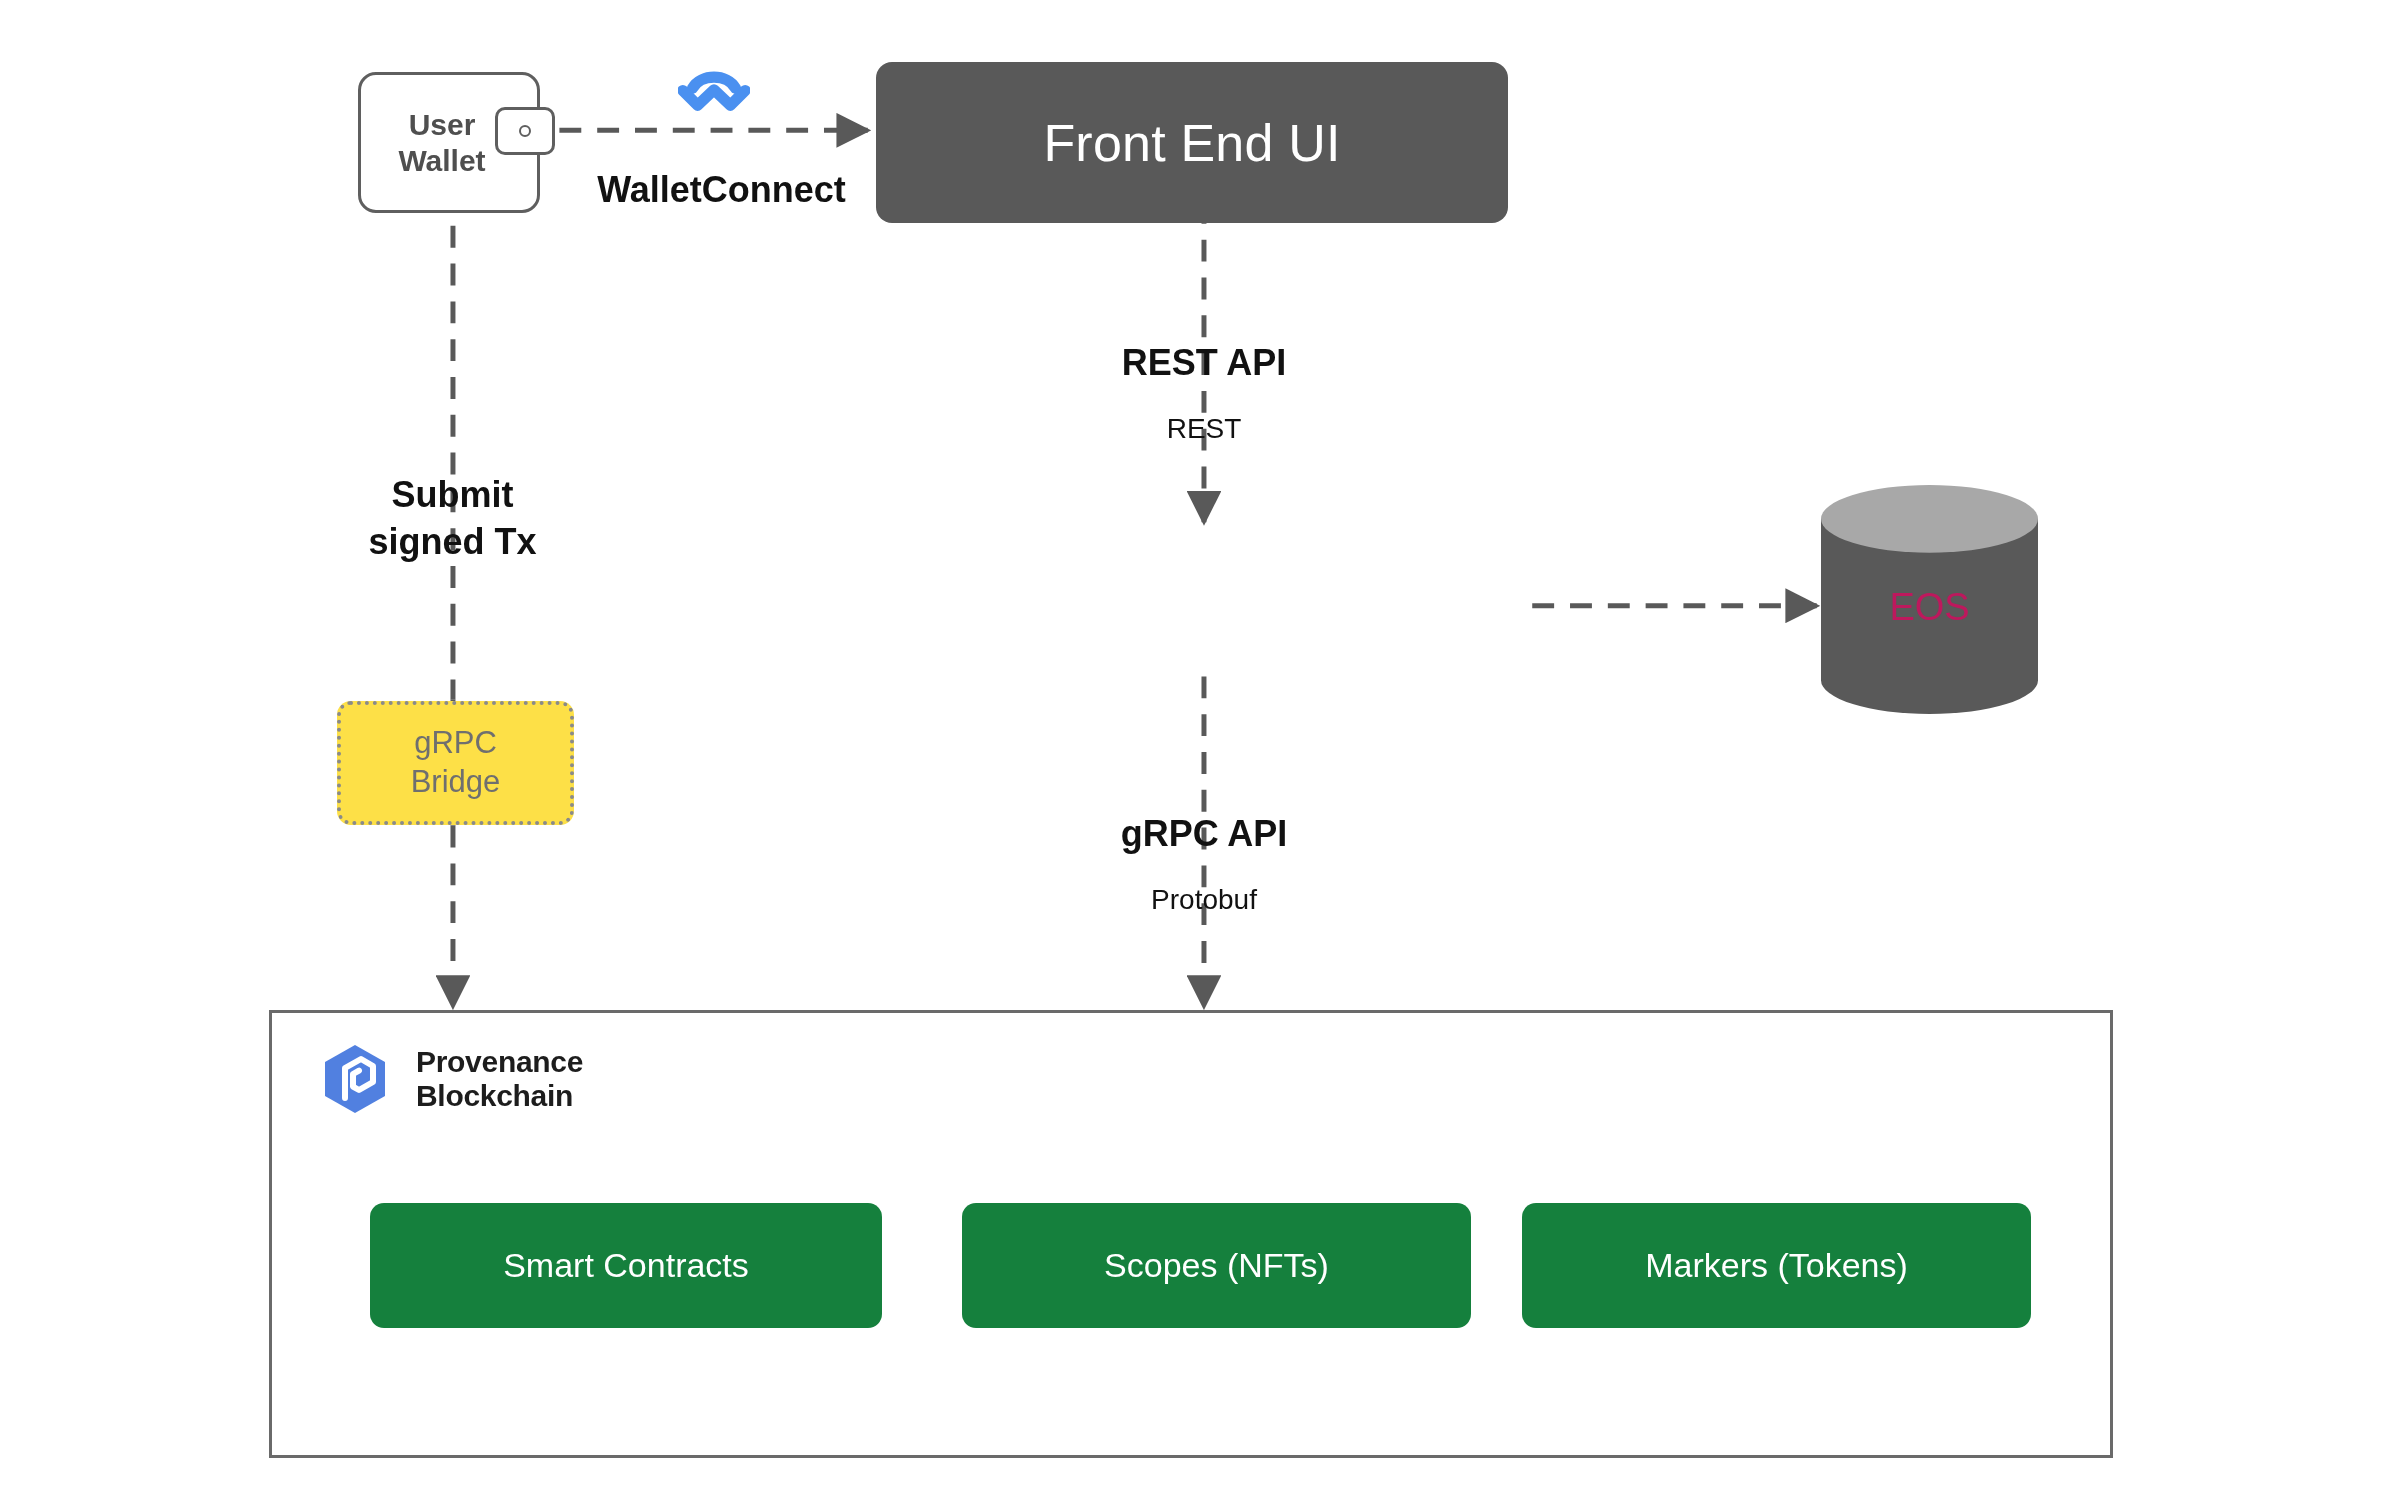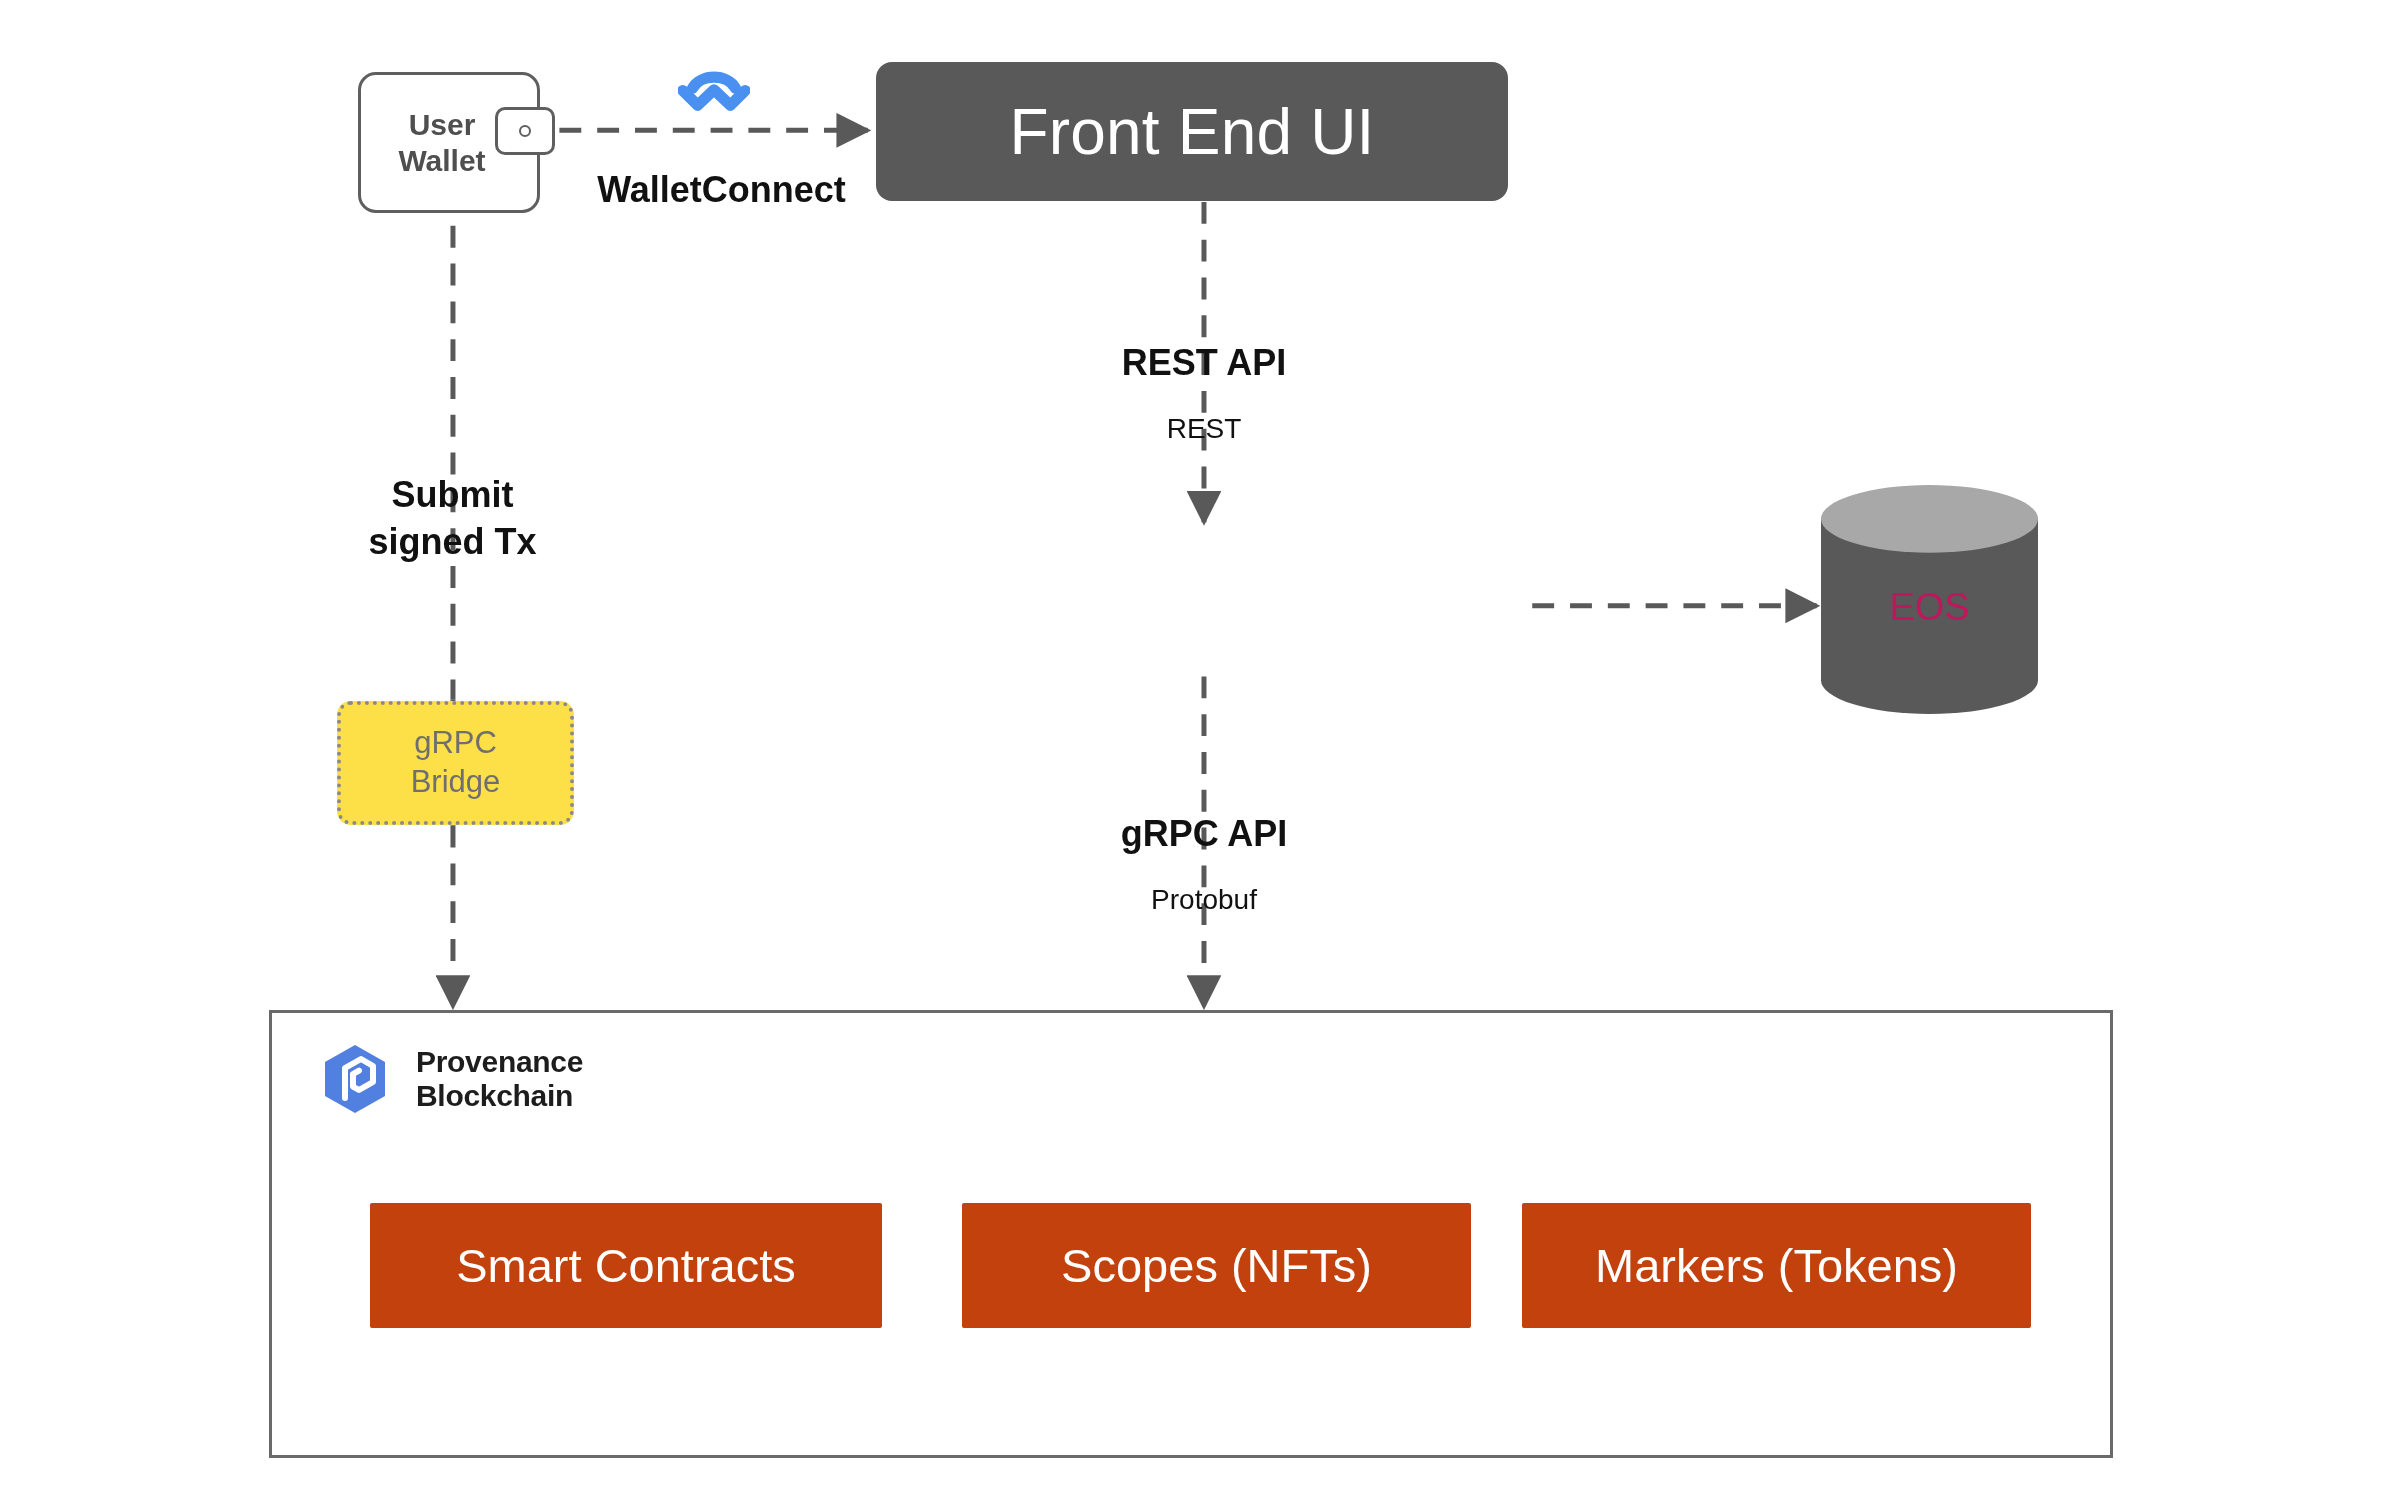--- a/index.html
+++ b/index.html
@@ -34,27 +34,27 @@
     display: flex;
     align-items: center;
     justify-content: center;
     color: #ffffff;
     font-weight: 400;
     letter-spacing: 0.2px;
     box-sizing: border-box;
   }
   .pill-box {
     position: absolute;
-    background: #c2410c;
-    border-radius: 2px;
+    background: #15803d;
+    border-radius: 14px;
     display: flex;
     align-items: center;
     justify-content: center;
     color: #ffffff;
-    font-size: 47px;
+    font-size: 34px;
     font-weight: 400;
     box-sizing: border-box;
   }
 
   
   #user-wallet {
     position: absolute;
     left: 358px;
     top: 72px;
     width: 182px;
@@ -232,21 +232,21 @@
   </div>
   <div id="wallet-clasp">
     <span id="wallet-clasp-dot"></span>
   </div>
 
   <svg id="walletconnect-logo" viewBox="0 0 96 62" xmlns="http://www.w3.org/2000/svg">
     <path d="M19 30 C 30 10, 66 10, 77 30" fill="none" stroke="#4a90f0" stroke-width="15" stroke-linecap="round"></path>
     <path d="M6 33 L 26 53 L 48 32 L 70 53 L 90 33" fill="none" stroke="#4a90f0" stroke-width="15" stroke-linecap="round" stroke-linejoin="round"></path>
   </svg>
 
-  <div class="dark-box" id="front-end-ui" style="left:876px; top:62px; width:632px; height:139px; font-size:64px;">
+  <div class="dark-box" id="front-end-ui" style="left:876px; top:62px; width:632px; height:161px; font-size:52px;">
     <span>Front End UI</span>
   </div>
 
 
   <svg id="eos-db" viewBox="0 0 218 230" xmlns="http://www.w3.org/2000/svg">
     <path d="M0 34 L0 196 A109 34 0 0 0 218 196 L218 34 Z" fill="#595959"></path>
     <ellipse cx="109" cy="34" rx="109" ry="34" fill="#a8a8a8"></ellipse>
   </svg>
   <div id="eos-label">EOS</div>
 

